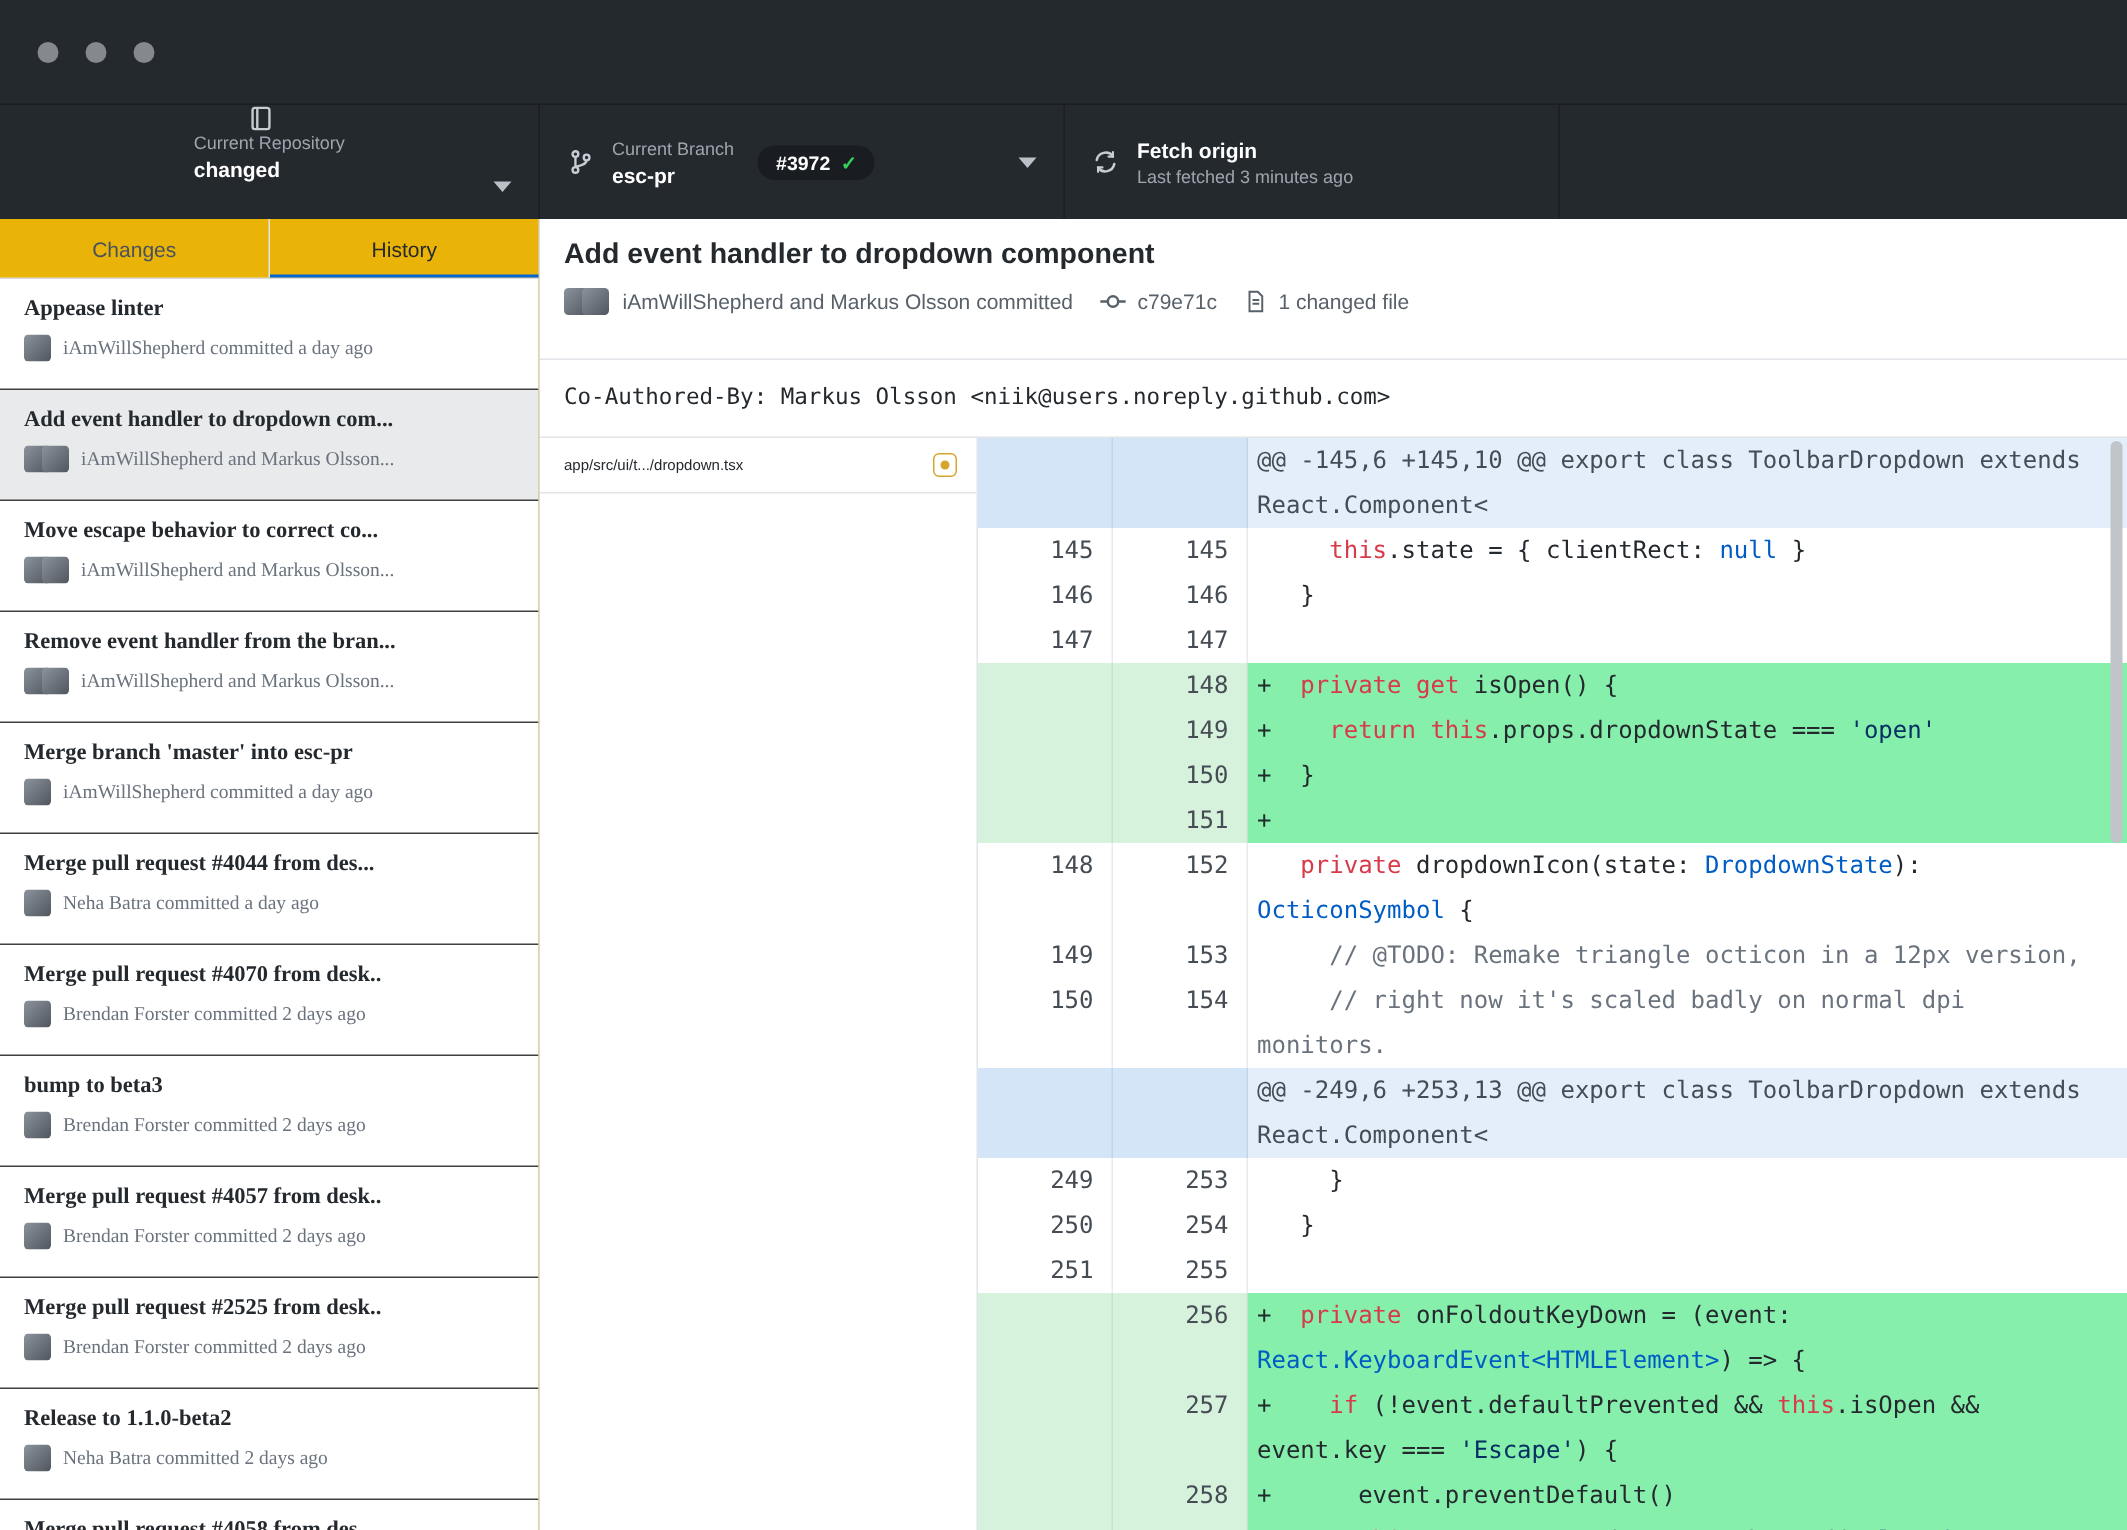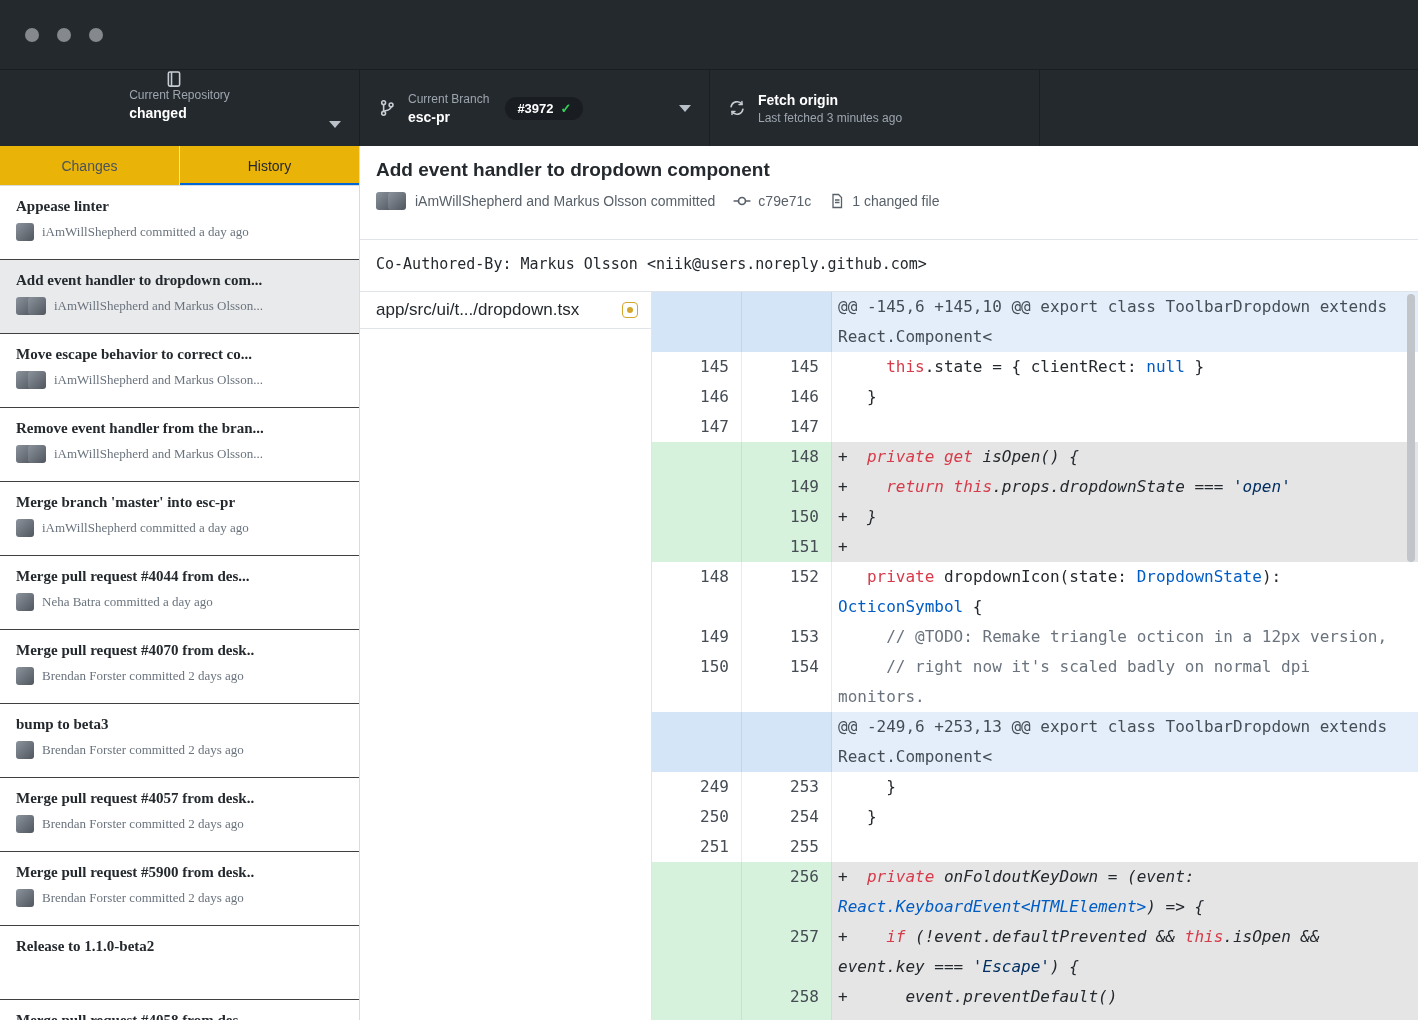--- a/index.html
+++ b/index.html
@@ -66,41 +66,41 @@
   .commit-desc { height:52px; flex:none; padding:15px 16px;
                  border-bottom:1px solid #e1e4e8;
                  font-family:"DejaVu Sans Mono", monospace; font-size:15px; color:#24292e;
                  white-space:nowrap; overflow:hidden; }
 
   
   .diff-area { flex:1; min-height:0; display:flex; }
   .file-col { width:292px; flex:none; border-right:1px solid #e1e4e8; }
   .file-row { height:37px; display:flex; align-items:center; gap:0;
               padding:0 13px 0 16px; border-bottom:1px solid #e1e4e8;
-              font-size:17px; color:#24292e; cursor:pointer; }
+              font-size:10px; color:#24292e; cursor:pointer; }
   .file-path { flex:1; white-space:nowrap; overflow:hidden; }
   .status-modified { width:16px; height:16px; border:1.5px solid #d4a72c;
                      border-radius:4px; position:relative; flex:none; }
   .status-modified::after { content:""; position:absolute; inset:4px;
                             border-radius:50%; background:#d4a72c; }
 
   .diff-pane { flex:1; min-width:0; position:relative; overflow:hidden;
                font-family:"DejaVu Sans Mono", monospace; font-size:16px;
                line-height:30px; color:#24292e; }
   .diff-row { display:flex; align-items:stretch; min-height:30px; }
   .gutter { width:90px; flex:none; text-align:right; padding-right:12px;
             color:#454c54; }
   .code { flex:1; min-width:0; padding-left:6px; padding-right:30px;
           white-space:pre-wrap; overflow-wrap:break-word; }
 
   .diff-row.context { background:#ffffff; }
   .diff-row.context .gutter { border-right:1px solid #e8eaed; }
 
   .diff-row.added .gutter { background:#d7f2dc; border-right:1px solid #c2e6ca; }
-  .diff-row.added .code   { background:#e5e5e5;font-style:italic; }
+  .diff-row.added .code   { background:#86efac; }
 
   .diff-row.hunk .gutter { background:#d3e5f6; border-right:1px solid #c0d6ee; }
   .diff-row.hunk .code   { background:#e4eefa; color:#444d56; }
 
   .tok-p { color:#24292e; }
   .tok-k { color:#d73a49; }
   .tok-s { color:#032f62; }
   .tok-t { color:#005cc5; }
   .tok-c { color:#6a737d; }
   .tok-h { color:#444d56; }
@@ -260,30 +260,36 @@
         <div class="commit-item">
           <div class="commit-title">Merge pull request #4057 from desk..</div>
           <div class="commit-meta">
             <span class="avatar-stack">
               <span class="avatar"></span>
             </span>
             <span>Brendan Forster committed 2 days ago</span>
           </div>
         </div>
         <div class="commit-item">
-          <div class="commit-title">Merge pull request #5900 from desk..</div>
+          <div class="commit-title">Merge pull request #2525 from desk..</div>
           <div class="commit-meta">
             <span class="avatar-stack">
               <span class="avatar"></span>
             </span>
             <span>Brendan Forster committed 2 days ago</span>
           </div>
         </div>
         <div class="commit-item">
           <div class="commit-title">Release to 1.1.0-beta2</div>
+          <div class="commit-meta">
+            <span class="avatar-stack">
+              <span class="avatar"></span>
+            </span>
+            <span>Neha Batra committed 2 days ago</span>
+          </div>
         </div>
         <div class="commit-item">
           <div class="commit-title">Merge pull request #4058 from des...</div>
           <div class="commit-meta">
             <span class="avatar-stack"></span>
             <span></span>
           </div>
         </div>
       </div>
   </div>

